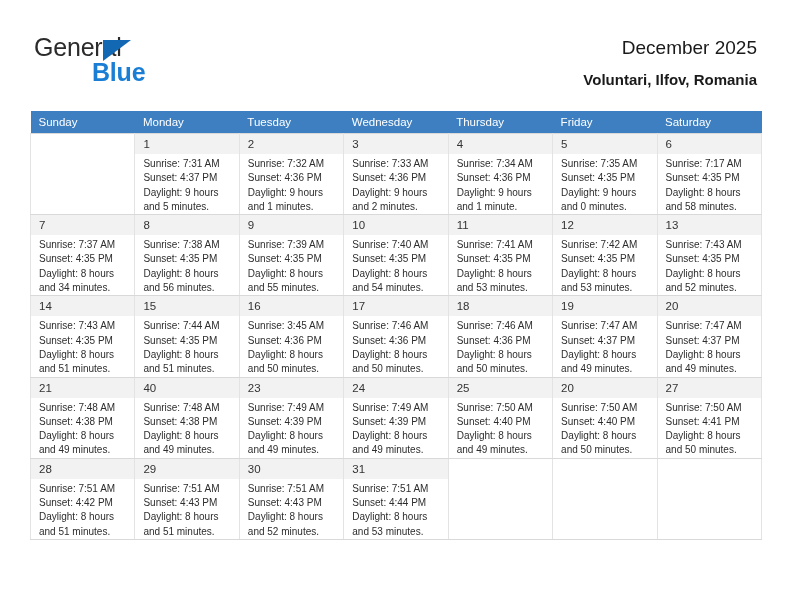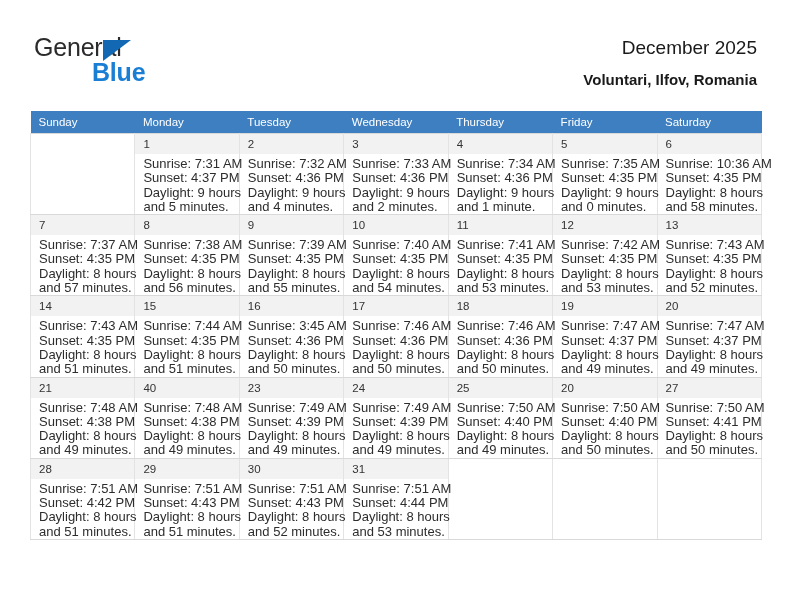--- a/index.html
+++ b/index.html
@@ -131,21 +131,21 @@
     font-size: 11.5px;
     line-height: 14px;
     padding: 3px 0 3px 8px;
     height: 14px;
   }
   .cell-empty .daynum {
     background: #ffffff;
   }
   .details {
     padding: 3px 6px 0 8px;
-    font-size: 13px;
+    font-size: 10px;
     line-height: 14.3px;
     color: #2d2d2d;
   }
   .details div {
     white-space: nowrap;
   }
 </style>
 </head>
 <body>
 
@@ -197,21 +197,21 @@
             </div>
           </div>
         </td>
         <td>
           <div class="cell-inner">
             <span class="daynum">2</span>
             <div class="details">
               <div>Sunrise: 7:32 AM</div>
               <div>Sunset: 4:36 PM</div>
               <div>Daylight: 9 hours</div>
-              <div>and 4 minutes.</div>
+              <div>and 1 minutes.</div>
             </div>
           </div>
         </td>
         <td>
           <div class="cell-inner">
             <span class="daynum">3</span>
             <div class="details">
               <div>Sunrise: 7:33 AM</div>
               <div>Sunset: 4:36 PM</div>
               <div>Daylight: 9 hours</div>
@@ -238,38 +238,38 @@
               <div>Sunset: 4:35 PM</div>
               <div>Daylight: 9 hours</div>
               <div>and 0 minutes.</div>
             </div>
           </div>
         </td>
         <td>
           <div class="cell-inner">
             <span class="daynum">6</span>
             <div class="details">
-              <div>Sunrise: 10:36 AM</div>
+              <div>Sunrise: 7:17 AM</div>
               <div>Sunset: 4:35 PM</div>
               <div>Daylight: 8 hours</div>
               <div>and 58 minutes.</div>
             </div>
           </div>
         </td>
       </tr>
 
       <tr class="week">
         <td>
           <div class="cell-inner">
             <span class="daynum">7</span>
             <div class="details">
               <div>Sunrise: 7:37 AM</div>
               <div>Sunset: 4:35 PM</div>
               <div>Daylight: 8 hours</div>
-              <div>and 57 minutes.</div>
+              <div>and 34 minutes.</div>
             </div>
           </div>
         </td>
         <td>
           <div class="cell-inner">
             <span class="daynum">8</span>
             <div class="details">
               <div>Sunrise: 7:38 AM</div>
               <div>Sunset: 4:35 PM</div>
               <div>Daylight: 8 hours</div>

